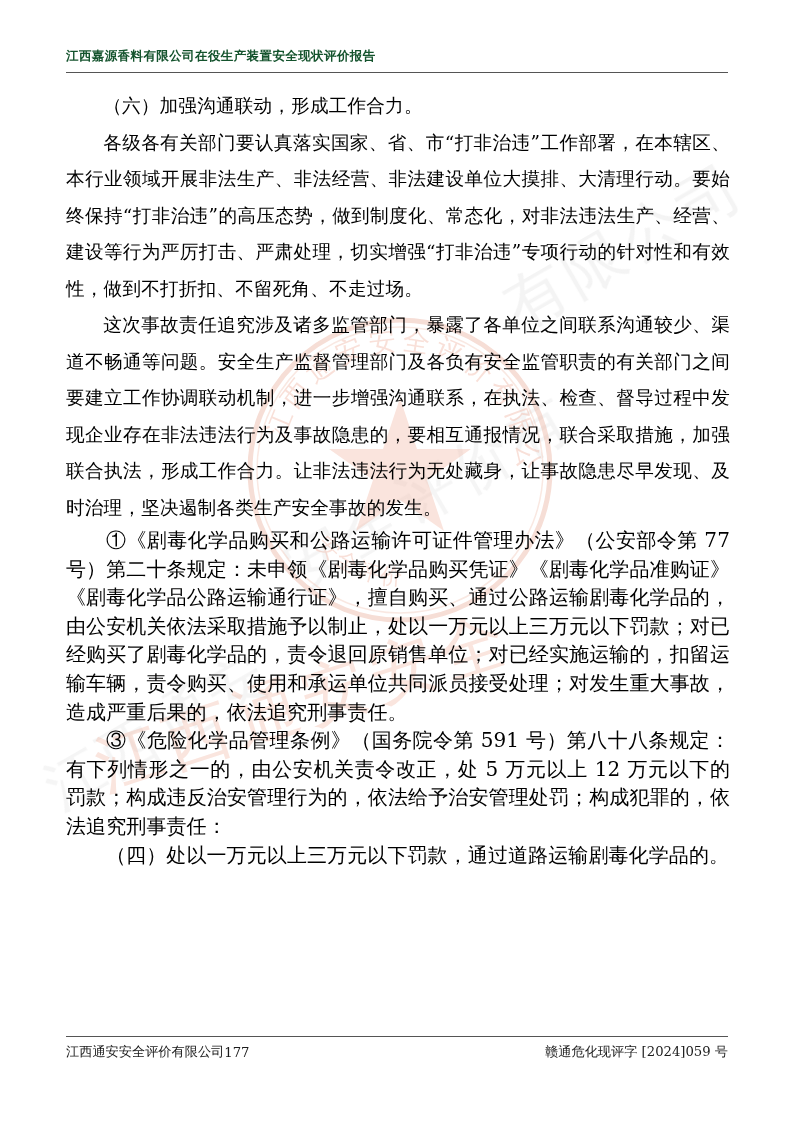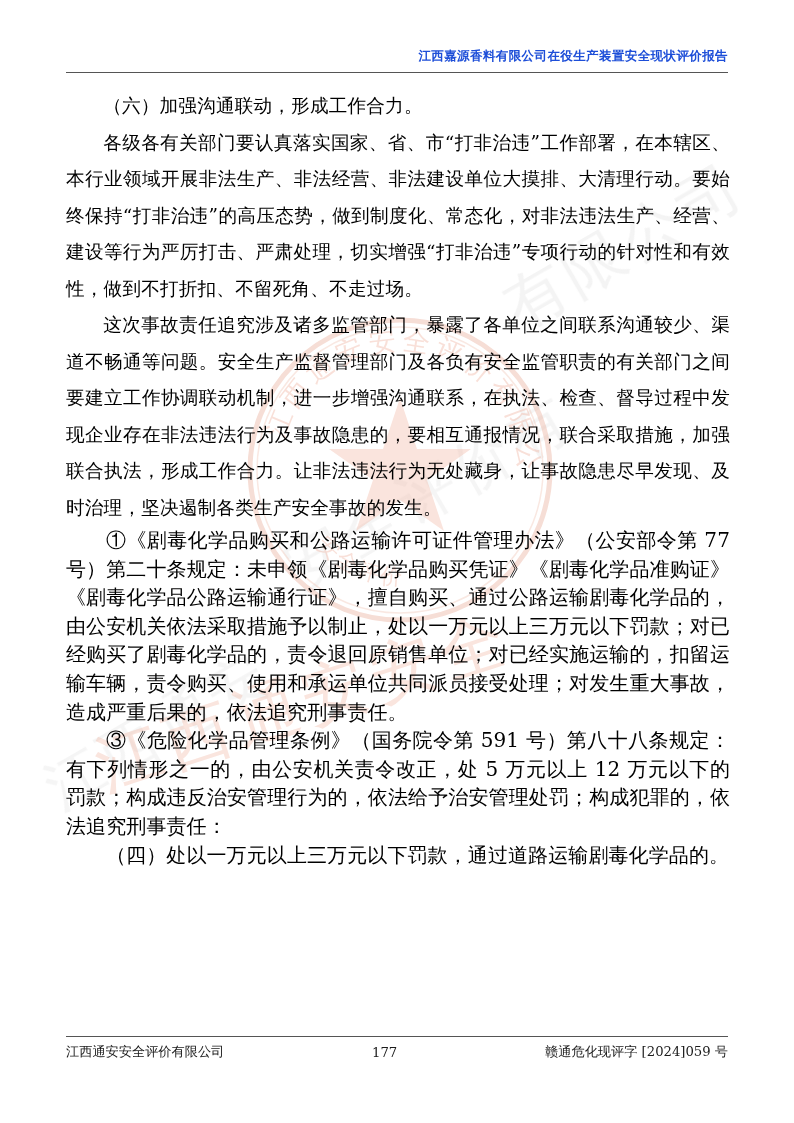--- a/index.html
+++ b/index.html
@@ -24,26 +24,26 @@
     width: 794px; height: 1123px;
     pointer-events: none;
     z-index: 1;
   }
   
   .header {
     position: absolute;
     left: 66px;
     top: 48px;
     width: 662px;
-    text-align: right;
+    text-align: left;
     font-family: Liberation Serif, serif;
     font-size: 12.5px;
     font-weight: bold;
     letter-spacing: 0.4px;
-    color: #1d4ed8;
+    color: #14532d;
     z-index: 3;
   }
   .header-rule {
     position: absolute;
     left: 66px;
     top: 72px;
     width: 662px;
     height: 0;
     border-top: 1px solid #555;
     z-index: 3;
@@ -89,21 +89,21 @@
     top: 1043px;
     width: 662px;
     display: flex;
     justify-content: space-between;
     align-items: center;
     font-size: 13.2px;
     color: #1a1a1a;
     z-index: 3;
   }
   .footer .f-left { text-align: left; }
-  .footer .f-mid { text-align: center; flex: 1; }
+  .footer .f-mid { text-align: left; flex: 1; }
   .footer .f-right { text-align: right; }
 </style>
 </head>
 <body>
 
 <div class="page">
 
   <svg class="watermark" viewBox="0 0 794 1123">
     <g opacity="0.30">
 

